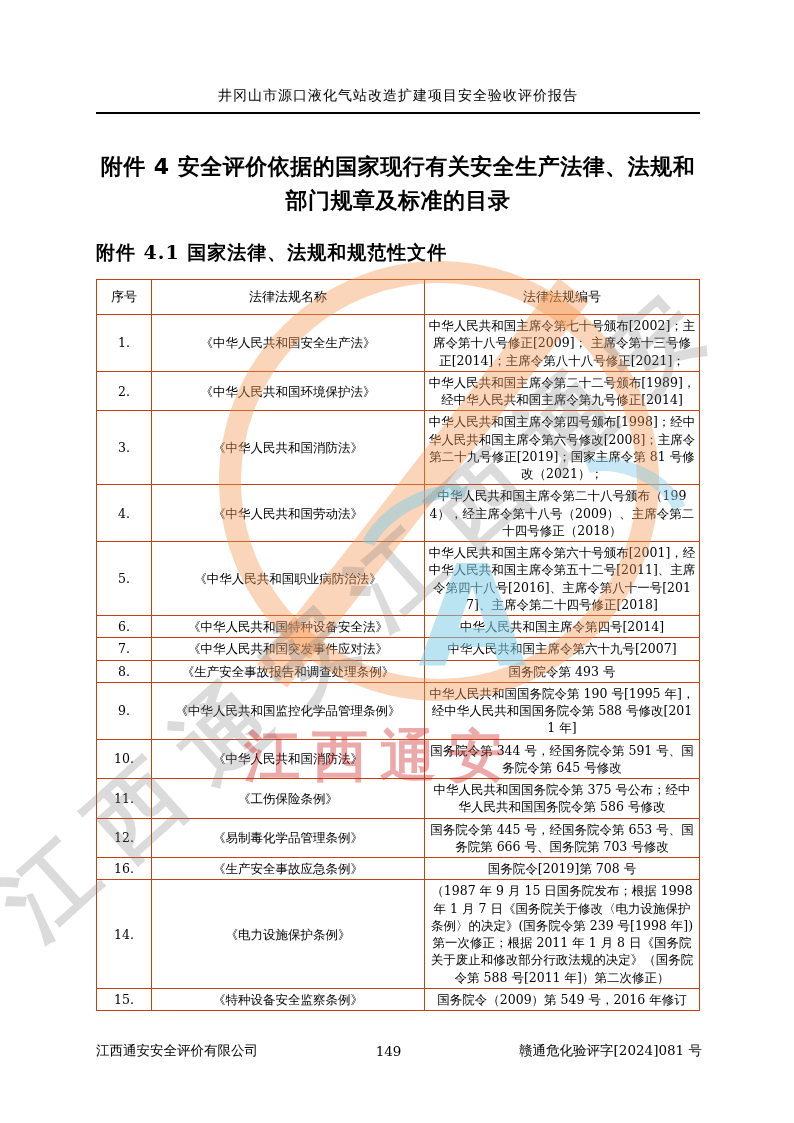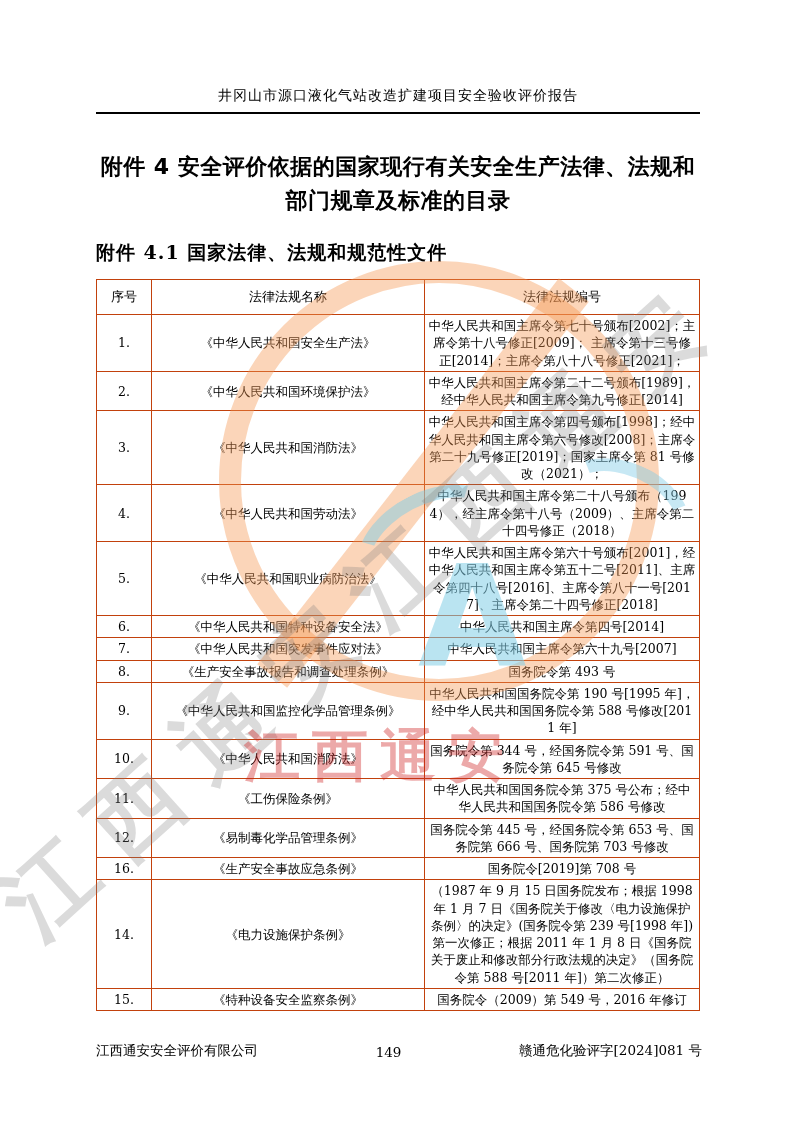--- a/index.html
+++ b/index.html
@@ -41,21 +41,21 @@
     word-break:break-all;
   }
   table.law th{height:30px;font-size:13px;}
   col.c-no{width:55px;}
   col.c-name{width:273px;}
 
   
   .page-footer{
     position:absolute;z-index:1;
     left:96px;right:92px;top:1042px;
-    display:flex;justify-content:space-between;align-items:flex-end;
+    display:flex;justify-content:space-between;align-items:center;
     font-size:13.5px;
   }
 
   
   .wm{position:absolute;z-index:2;pointer-events:none;}
   .wm-ring{
     left:219px;top:261px;width:396px;height:396px;
     border:22px solid rgba(244,149,80,0.40);border-radius:50%;
   }
   .wm-slash{

